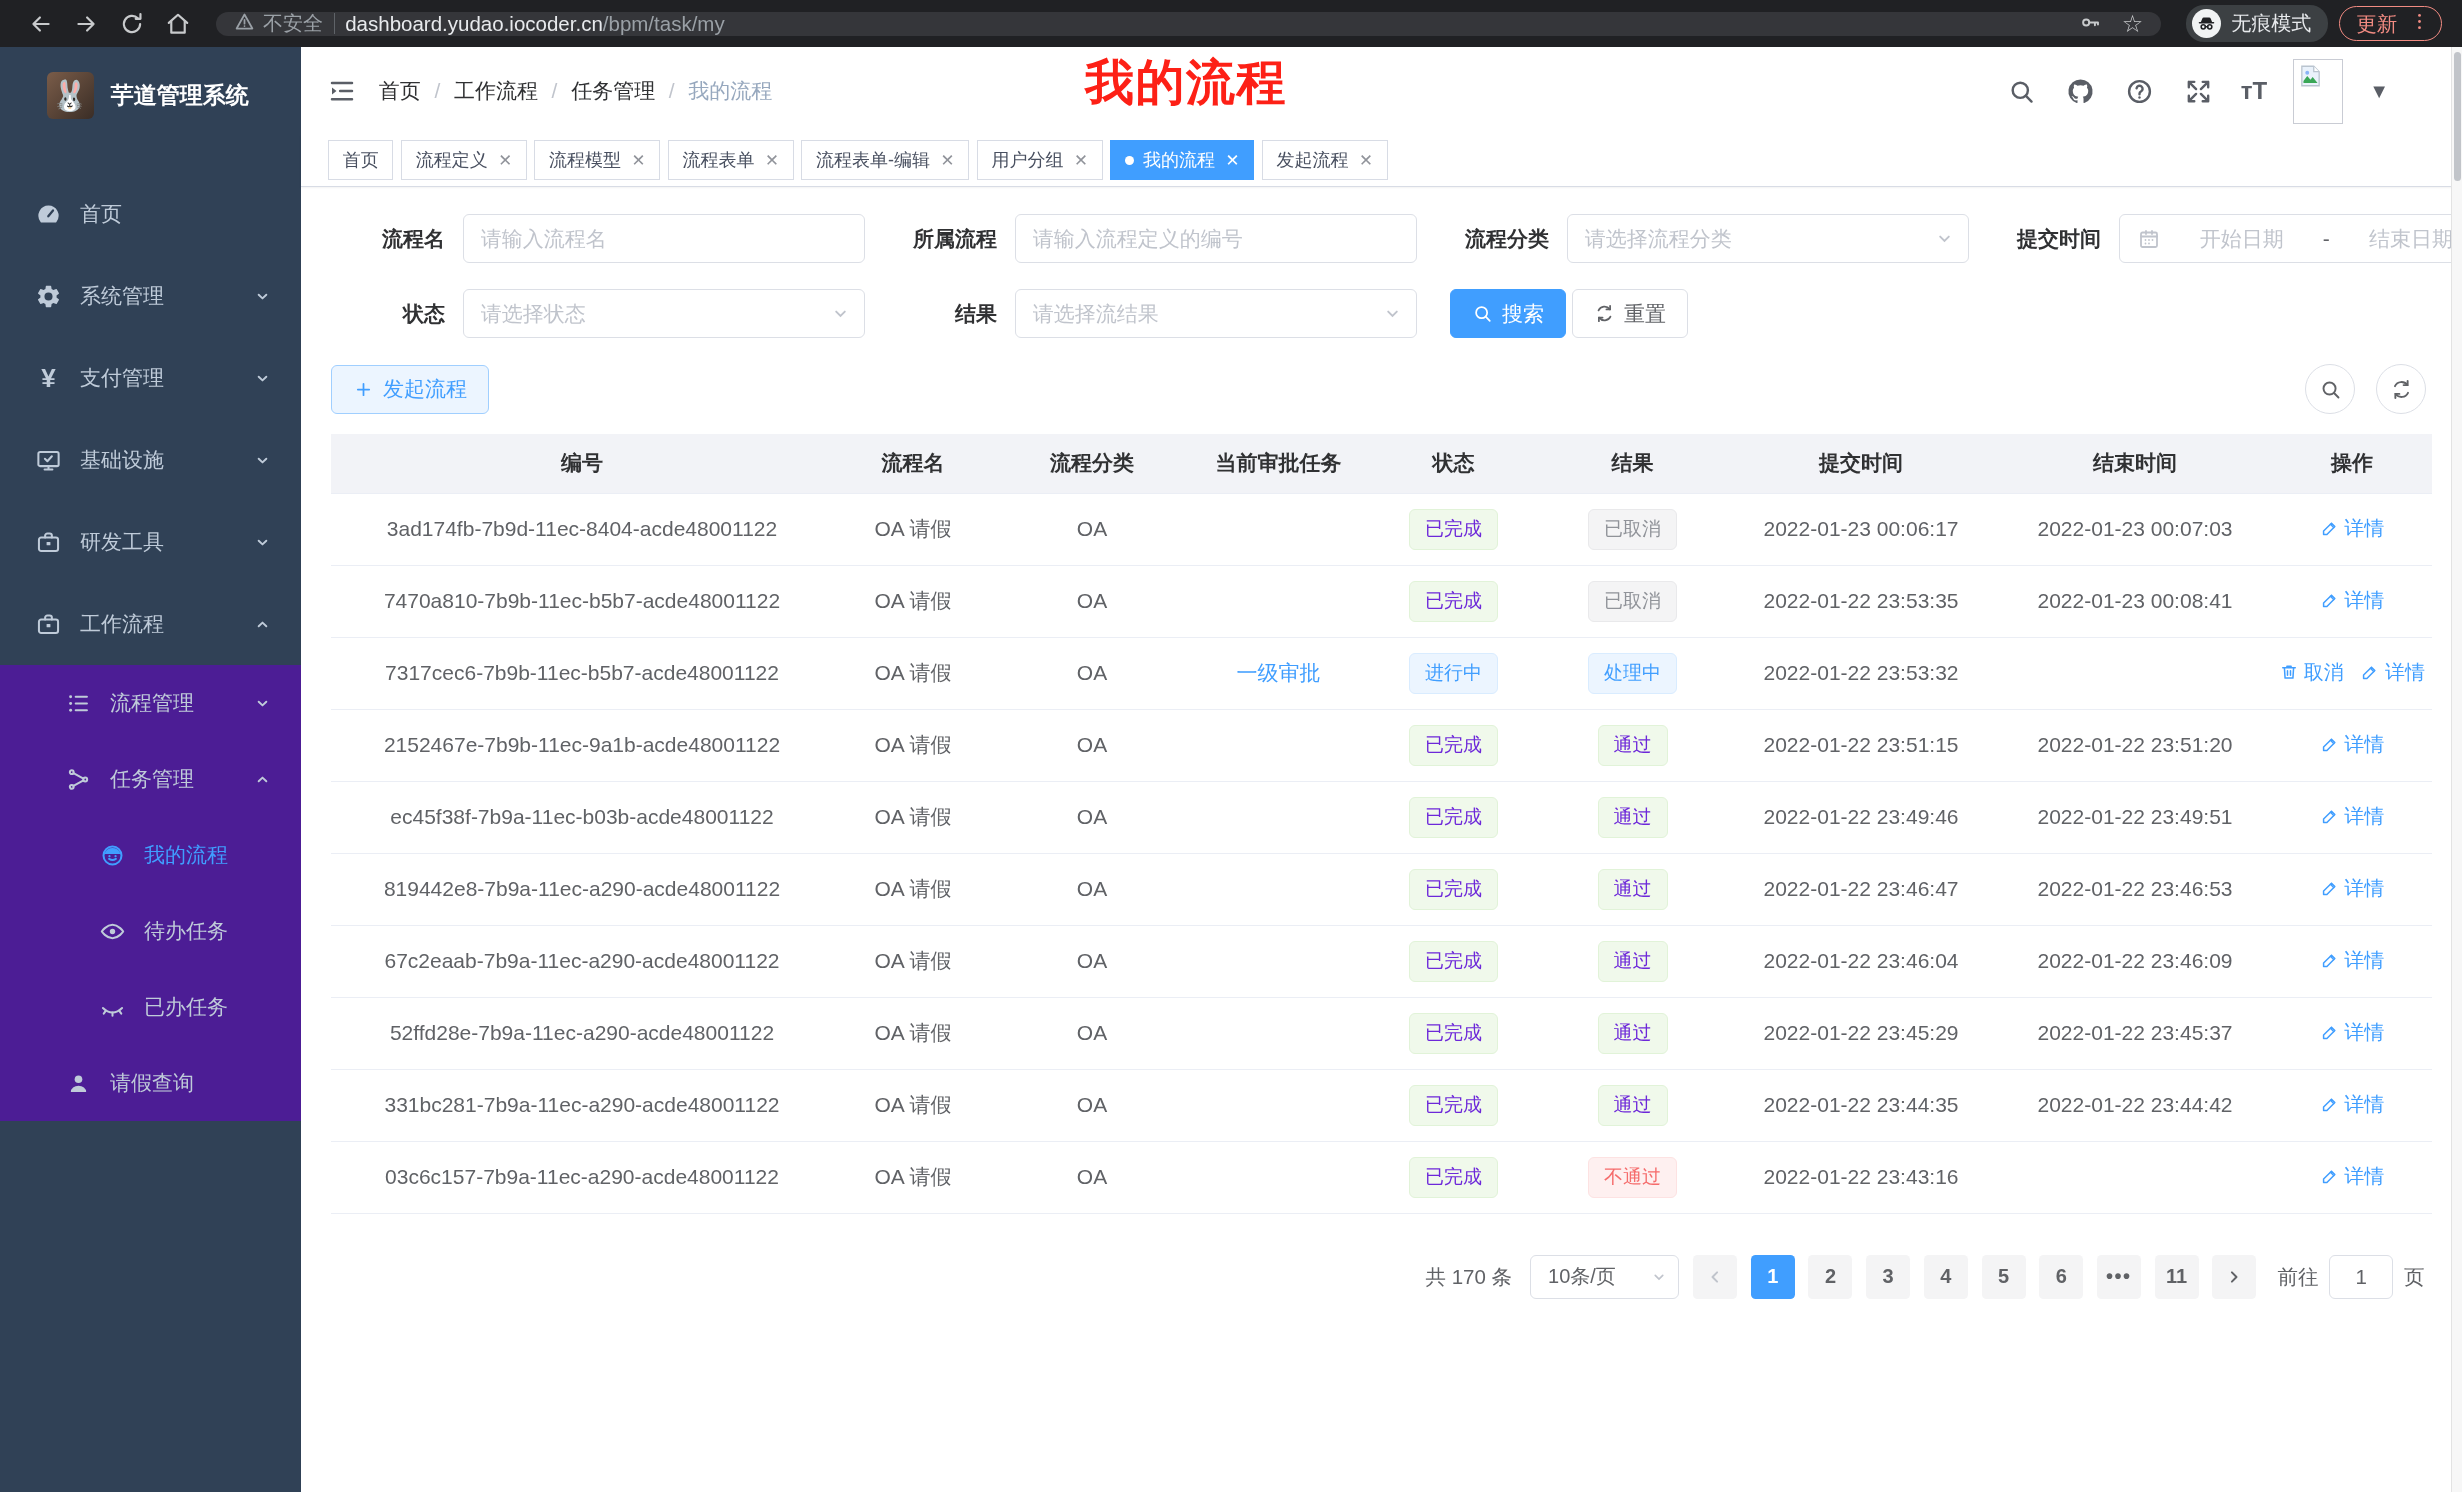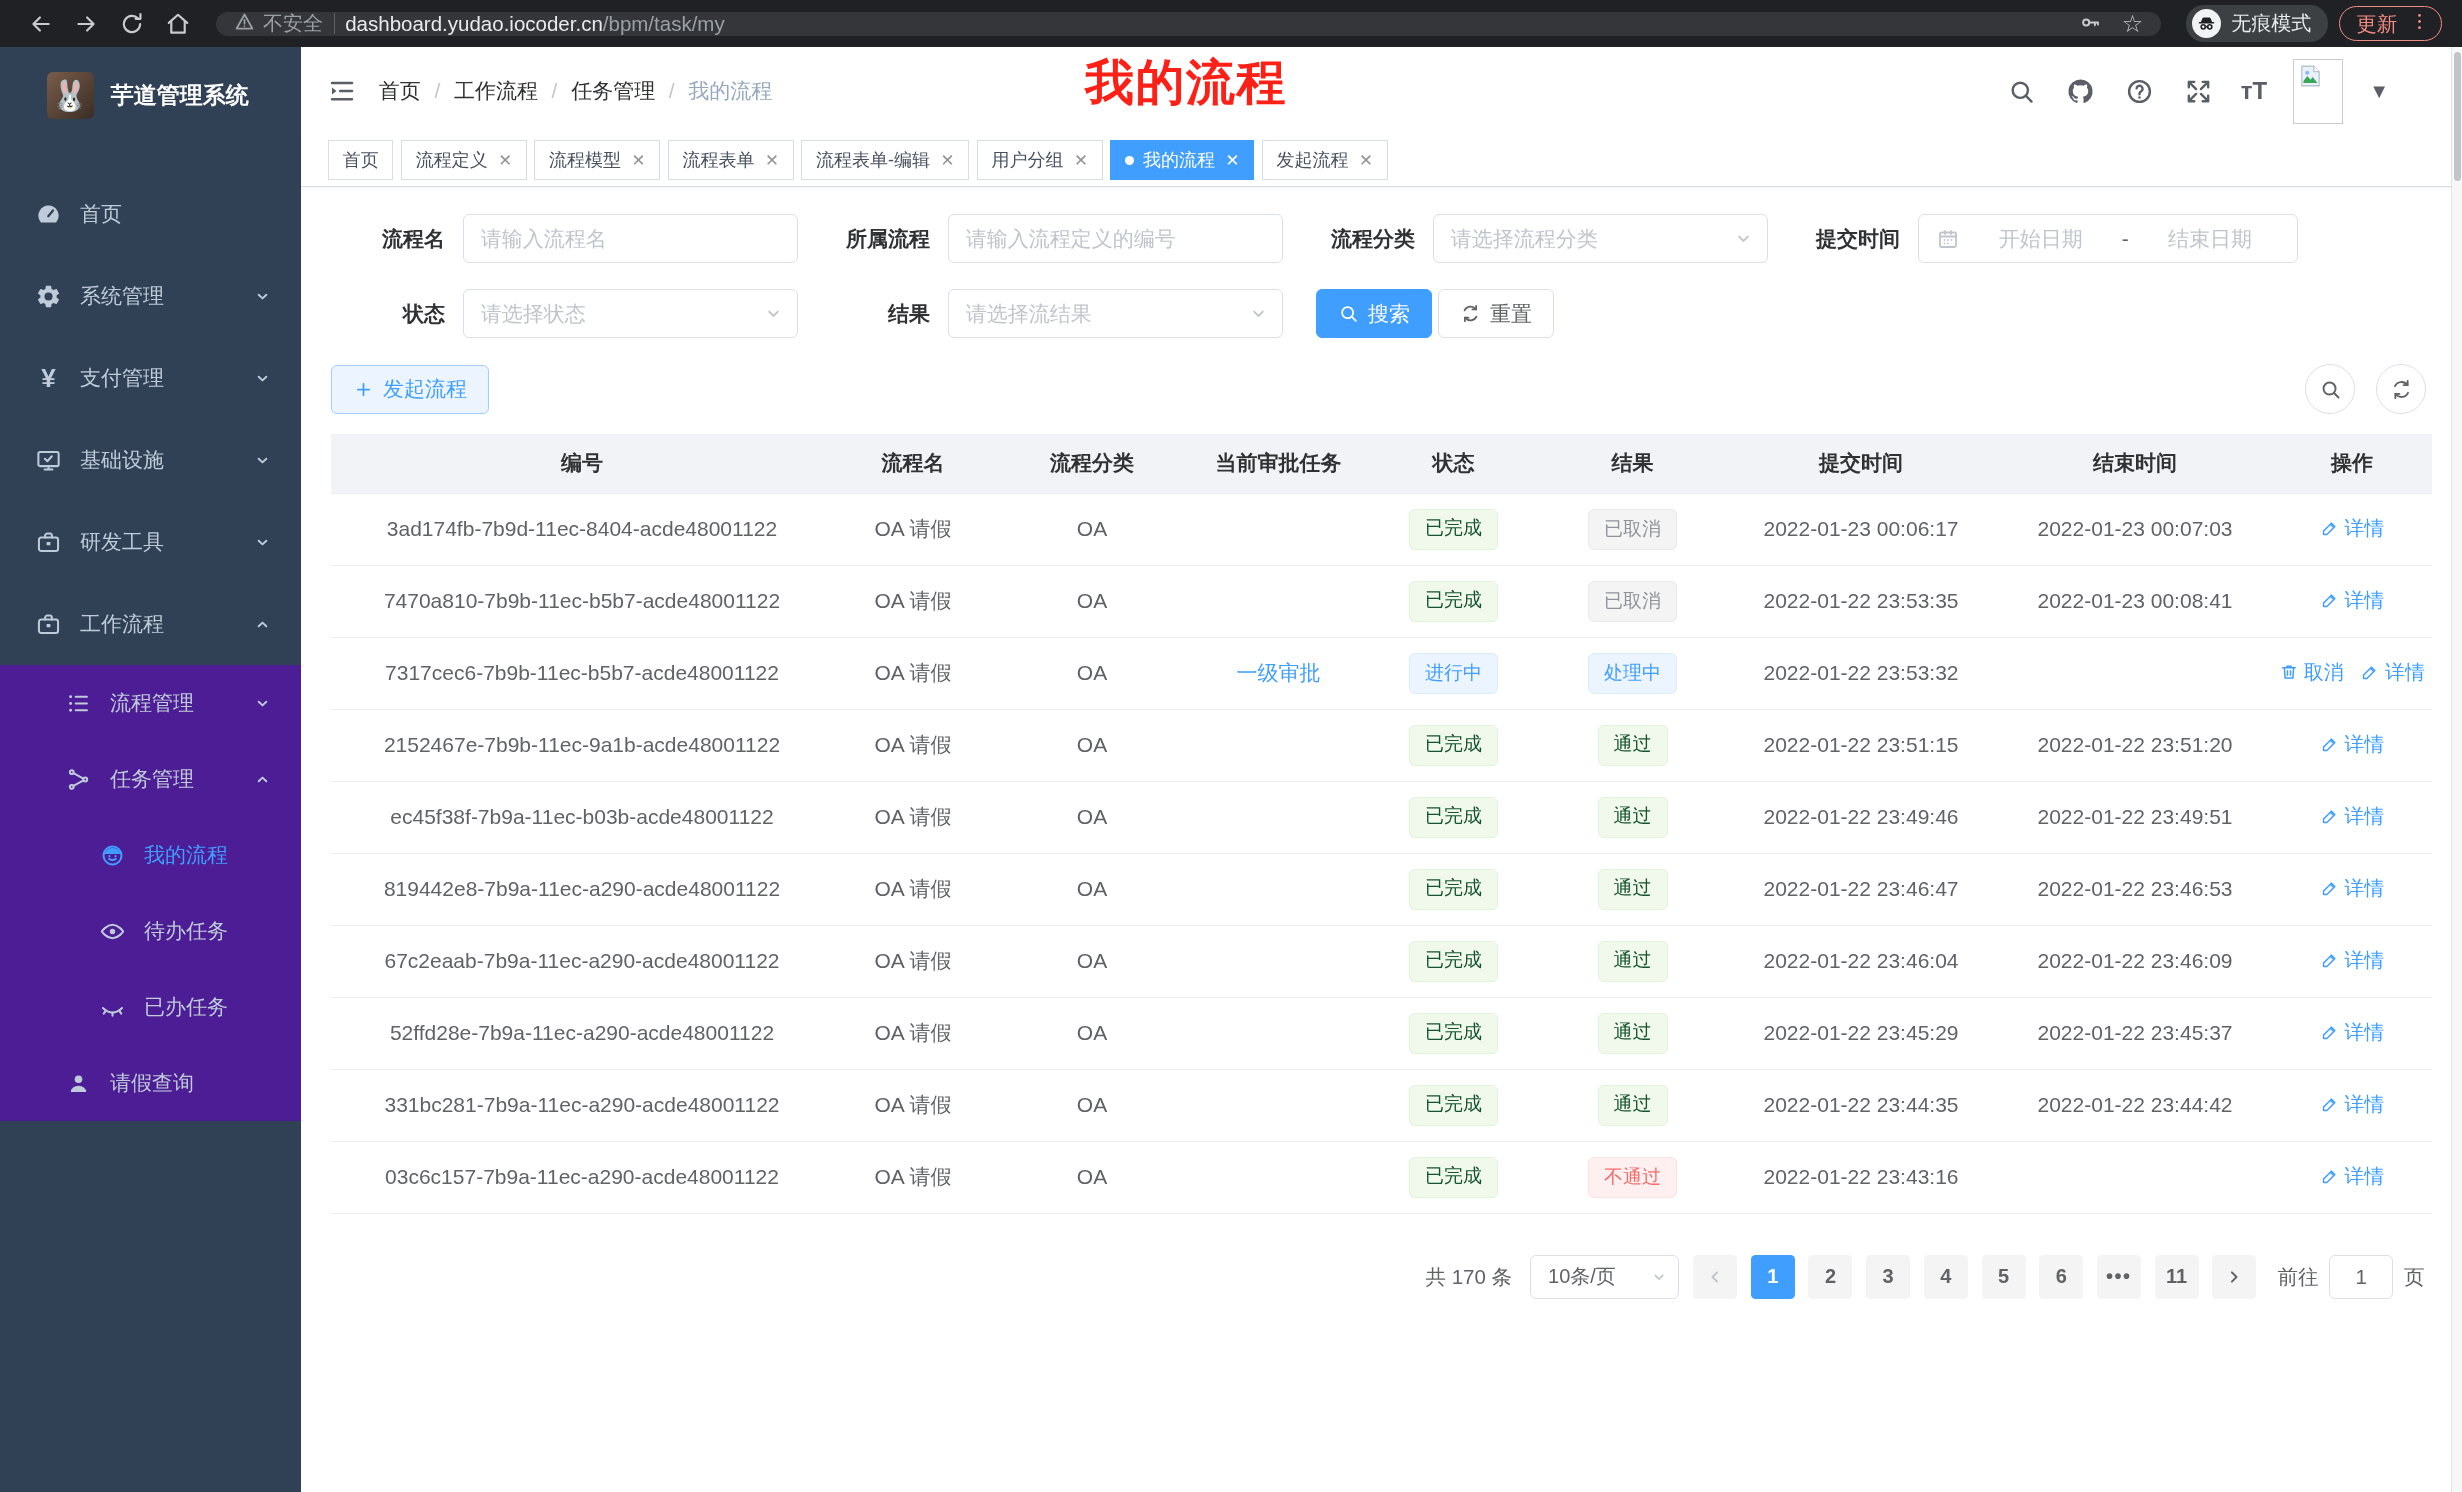--- a/index.html
+++ b/index.html
@@ -72,21 +72,21 @@
   .tab.active { background:#409eff; border-color:#409eff; color:#fff; }
   .tab.active .dot { display:block; }
   .tab.active .tx { color:#fff; }
 
   
   .content { flex:1 1 auto; padding:27px 30px 0 30px; position:relative; }
   .frow { display:flex; align-items:center; margin-bottom:26px; }
   .fgroup { display:flex; align-items:center; margin-right:33px; }
   .flabel { font-size:21px; font-weight:700; color:#303133; text-align:right; margin-right:18px; white-space:nowrap; }
   .w150 { min-width:114px; } .w130 { min-width:99px; }
-  .finput { position:relative; width:335px; height:49px; border:0.8px solid #dcdfe6; border-radius:6px; background:#fff; display:flex; align-items:center; padding:0 16.7px; }
+  .finput { position:relative; width:402px; height:49px; border:0.8px solid #dcdfe6; border-radius:6px; background:#fff; display:flex; align-items:center; padding:0 16.7px; }
   .finput input { border:none; outline:none; width:100%; font-size:21px; color:#606266; background:transparent; font-family:inherit; }
   .finput input::placeholder { color:#c0c4cc; }
   .finput .selchev { position:absolute; right:12px; color:#c0c4cc; width:23px; height:23px; }
   .finput .selchev svg { width:23px; height:23px; }
   .daterange { width:380px; gap:10.7px; }
   .daterange .dph { color:#c0c4cc; font-size:21px; flex:1; text-align:center; white-space:nowrap; }
   .daterange .dsep { color:#606266; font-size:21px; }
   .daterange .calic { color:#c0c4cc; width:24px; height:24px; flex:0 0 auto; }
   .daterange .calic svg { width:24px; height:24px; }
   .btn { height:49px; border-radius:6px; font-size:21px; display:inline-flex; align-items:center; gap:9px; padding:0 21px; cursor:pointer; border:0.8px solid #dcdfe6; background:#fff; color:#606266; font-family:inherit; }
@@ -99,21 +99,21 @@
   .toolbar .right { margin-left:auto; display:flex; gap:21px; margin-right:6px; }
   .circlebtn { width:50px; height:50px; border-radius:50%; border:0.8px solid #dcdfe6; background:#fff; color:#606266; display:flex; align-items:center; justify-content:center; cursor:pointer; }
   .circlebtn svg { width:23px; height:23px; }
 
   
   table.grid { width:100%; border-collapse:collapse; table-layout:fixed; }
   .grid th { background:#f2f3f7; color:#303133; font-size:21px; font-weight:700; height:59px; text-align:center; }
   .grid td { border-bottom:0.8px solid #ebeef5; height:72px; text-align:center; font-size:21px; color:#606266; white-space:nowrap; overflow:hidden; }
   .grid tr.first td { border-top:0.8px solid #ebeef5; }
   .tag { display:inline-block; height:41px; line-height:38px; padding:0 15px; border:0.8px solid; border-radius:6px; font-size:19px; }
-  .tag.success { color:#14532d; background:#f0f9eb; border-color:#e1f3d8;font-family:Liberation Mono, monospace; }
+  .tag.success { color:#6d28d9; background:#f0f9eb; border-color:#e1f3d8; }
   .tag.info    { color:#909399; background:#f4f4f5; border-color:#e9e9eb; }
   .tag.primary { color:#409eff; background:#ecf5ff; border-color:#d9ecff; }
   .tag.danger  { color:#f56c6c; background:#fef0f0; border-color:#fde2e2; }
   .tlink { color:#409eff; font-size:20px; display:inline-flex; align-items:center; gap:4.6px; cursor:pointer; white-space:nowrap; }
   .tlink svg { width:20px; height:20px; }
   .oplinks { display:inline-flex; gap:16.7px; }
 
   
   .pager { display:flex; align-items:center; justify-content:flex-end; gap:13.7px; margin:41px 7.6px 0 0; font-size:20.5px; color:#606266; }
   .pager .total { margin-right:4.6px; }

